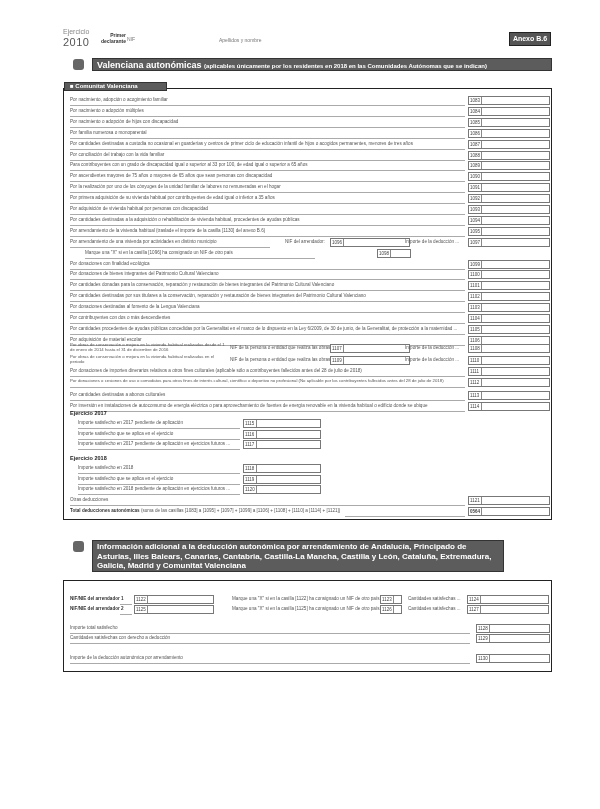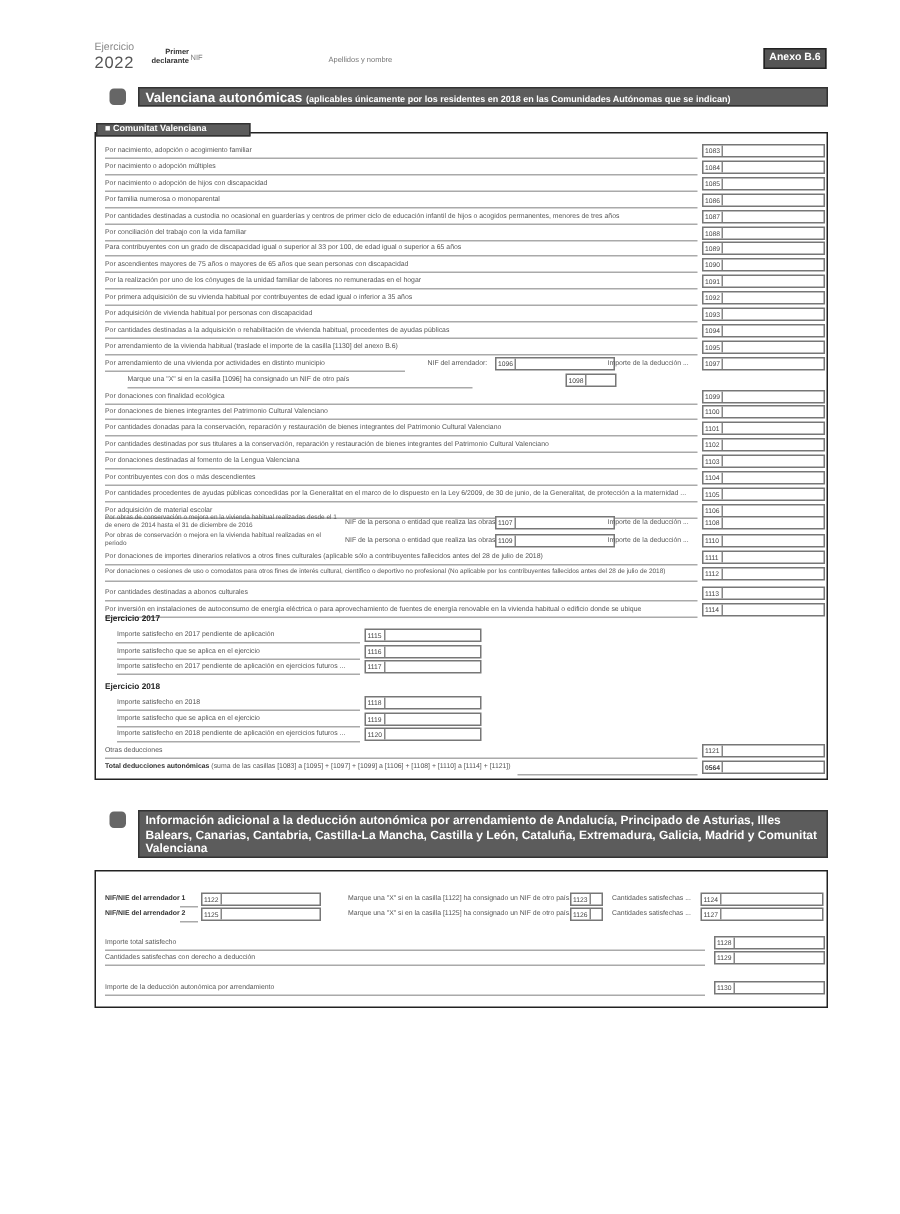--- a/index.html
+++ b/index.html
@@ -17,29 +17,29 @@
   .sec1-bar .sub { font-size: 6px; font-weight: bold; }
   .box-main { left: 63px; top: 88px; width: 489px; height: 432px; border: 1.5px solid #222; border-top: 1px solid #222; }
   .cv-tab { left: 64px; top: 82px; width: 103px; height: 9px; background: #5c5c5c; border: 1px solid #333; color: #fff; font-size: 6px; font-weight: bold; line-height: 7px; padding-left: 5px; }
   .row { position: absolute; left: 70px; height: 9px; font-size: 4.6px; color: #555; white-space: nowrap; }
   .lead { position: absolute; height: 1px; border-bottom: 1px solid #aaa; }
   .cell { position: absolute; height: 9px; border: 1px solid #777; background: #fff; }
   .cell .code { position: absolute; left: 0; top: 0; width: 13px; height: 100%; border-right: 1px solid #888; font-size: 4.5px; color: #444; line-height: 7px; padding-left: 1px; }
   .cell .code.bold { font-weight: bold; }
   .subhead { position: absolute; left: 70px; font-size: 5.5px; font-weight: bold; color: #222; }
   .sec2-dot { left: 73px; top: 541px; }
-  .sec2-bar { left: 92px; top: 540px; width: 460px; height: 32px; font-size: 8px; font-weight: bold; line-height: 9.5px; padding: 1px 4px; }
+  .sec2-bar { left: 92px; top: 540px; width: 412px; height: 32px; font-size: 8px; font-weight: bold; line-height: 9.5px; padding: 1px 4px; }
   .box-second { left: 63px; top: 580px; width: 489px; height: 92px; border: 1.5px solid #222; }
   .lbl-bold { font-weight: bold; color: #333; }
 </style>
 </head>
 <body>
 
 <div class="abs hdr-ej">Ejercicio</div>
-<div class="abs hdr-year">2022</div>
+<div class="abs hdr-year">2010</div>
 <div class="abs hdr-pd" style="width:30px">Primer declarante</div>
 <div class="abs hdr-nif">NIF</div>
 <div class="abs hdr-ap">Apellidos y nombre</div>
 <div class="abs anexo">Anexo B.6</div>
 
 <div class="abs sec-dot" style="left:73px;top:59px"></div>
 <div class="abs sec-bar sec1-bar">
   <span>Valenciana autonómicas</span>
   <span class="sub">(aplicables únicamente por los residentes en 2018 en las Comunidades Autónomas que se indican)</span>
 </div>

